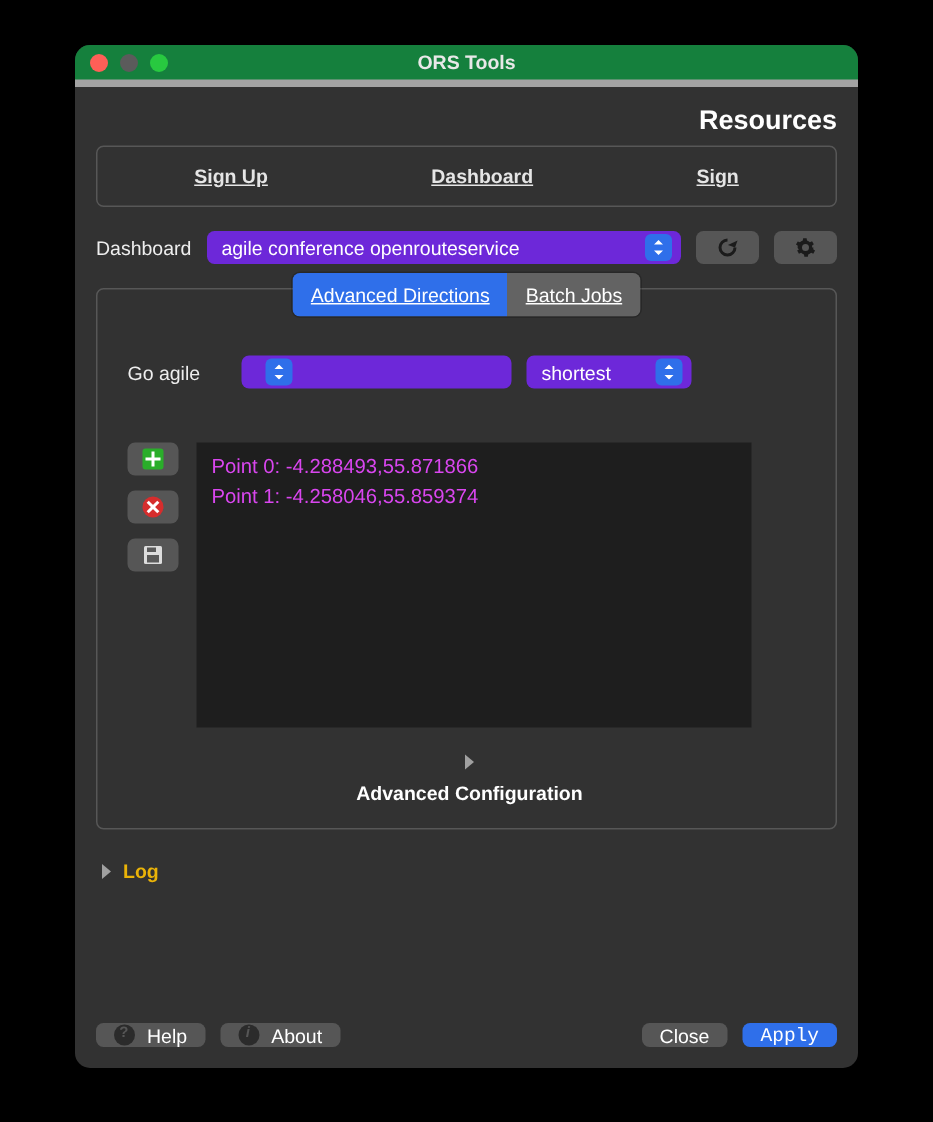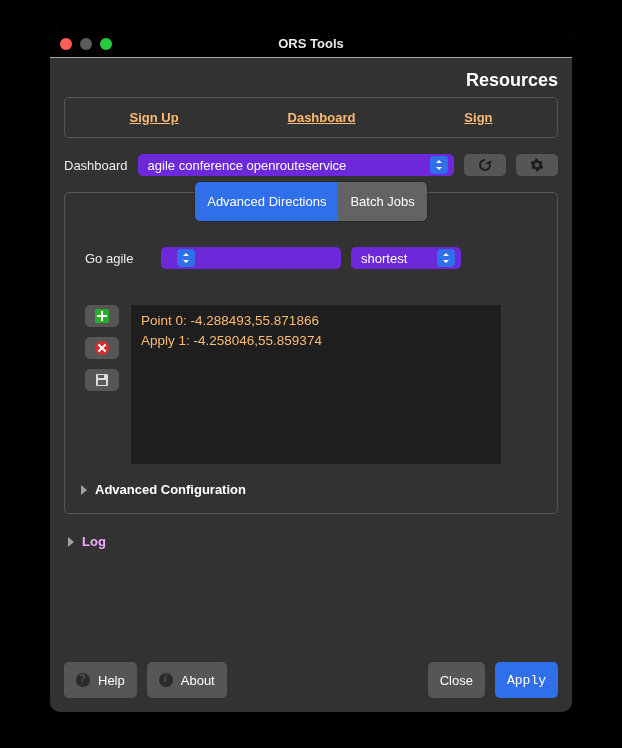--- a/index.html
+++ b/index.html
@@ -20,22 +20,22 @@
     height: 682px;
     background: #323232;
     border-radius: 10px;
     box-shadow: 0 20px 60px rgba(0,0,0,0.8), 0 0 0 1px rgba(0,0,0,0.5);
     overflow: hidden;
     display: flex;
     flex-direction: column;
   }
   .titlebar {
     height: 28px;
-    background: #000000;
-    border-bottom: 1px solid #a3a3a3;
+    background: #15803d;
+    border-bottom: 5px solid #a3a3a3;
     display: flex;
     align-items: center;
     position: relative;
   }
   .traffic {
     display: flex;
     gap: 8px;
     position: absolute;
     left: 10px;
   }
@@ -52,21 +52,21 @@
     text-align: right; font-weight: 700; color: #fff; font-size: 18px; margin: 2px 0 6px 0;
   }
   .resources-box {
     border: 1px solid #575757;
     border-radius: 5px;
     padding: 12px 10px;
     display: flex;
     justify-content: space-around;
   }
   .resources-box a {
-    color: #fdba74;
+    color: #e5e5e5;
     text-decoration: underline;
     font-weight: 700;
     font-size: 13px;
     cursor: pointer;
   }
 
   .row { display: flex; align-items: center; gap: 10px; }
   .provider-row { margin-top: 16px; }
   .label { color: #eee; font-size: 13px; }
 
@@ -105,22 +105,22 @@
     border: 1px solid #575757;
     border-radius: 5px;
     padding: 0 12px 16px 12px;
   }
   .tabs-row { display: flex; justify-content: center; margin-top: -11px; }
   .tabs {
     display: flex; border-radius: 5px; overflow: hidden;
     box-shadow: 0 0 0 1px rgba(0,0,0,0.2);
   }
   .tab {
-    height: 39px; padding: 0 12px; display: flex; align-items: center;
-    font-size: 13px; cursor: pointer;
+    height: 29px; padding: 0 12px; display: flex; align-items: center;
+    font-size: 13px; cursor: pointer; text-decoration: underline;
   }
   .tab.active { background: #2f6fea; color: #fff; }
   .tab.inactive { background: #636363; color: #ffffff; }
 
   .gowith-row { margin-top: 26px; padding: 0 8px; }
   .gowith-row .label { width: 66px; }
 
   .points-area { display: flex; gap: 12px; margin-top: 36px; padding: 0 8px; }
   .side-btns { display: flex; flex-direction: column; gap: 10px; }
   .small-btn {
@@ -132,41 +132,41 @@
   .add-ic::before { left:6px; top:2px; width:2px; height:10px; }
   .add-ic::after  { top:6px; left:2px; height:2px; width:10px; }
   .del-ic { width:14px; height:14px; background:#d62d2d; border-radius:50%; position:relative; }
   .del-ic::before, .del-ic::after {
     content:""; position:absolute; left:6px; top:2px; width:2px; height:10px; background:#fff;
   }
   .del-ic::before { transform: rotate(45deg); }
   .del-ic::after  { transform: rotate(-45deg); }
 
   .points-box {
-    background: #1e1e1e; width: 370px; height: 159px;
-    padding: 6px 10px; color: #fdba74; font-size: 13.5px; line-height: 1.45;
+    background: #1e1e1e; width: 370px; height: 190px;
+    padding: 6px 10px; color: #d946ef; font-size: 13.5px; line-height: 1.45;
     font-family: -apple-system, "Helvetica Neue", Arial, sans-serif;
     overflow: auto;
   }
 
   .disclosure {
     display: flex; align-items: center; gap: 8px; margin-top: 18px; padding-left: 4px;
-    cursor: pointer; font-weight: 700; color: #fff; font-size: 13px;
+    cursor: pointer; font-weight: 700; color: #fff; font-size: 13px; flex-direction: column;
   }
   .tri {
     width: 0; height: 0; border-top: 5px solid transparent; border-bottom: 5px solid transparent;
     border-left: 6px solid #a0a0a0;
   }
 
   .log-row { margin-top: 20px; padding-left: 4px; display:flex; align-items:center; gap:8px;
-    cursor:pointer; font-weight:700; color:#f0abfc; }
+    cursor:pointer; font-weight:700; color:#eab308; }
 
   .footer { margin-top: auto; display: flex; align-items: center; gap: 10px; padding-top: 18px; }
   .btn {
-    height: 36px; border-radius: 5px; background: #565656; color: #fff;
+    height: 16px; border-radius: 5px; background: #565656; color: #fff;
     display: flex; align-items: center; padding: 0 12px; gap: 8px; cursor: pointer;
     font-size: 13px;
   }
   .btn.primary { background: #2f6fea; font-family: Liberation Mono, monospace; }
   .btn .circ { width:14px; height:14px; border-radius:50%; background:#2b2b2b; position:relative; }
   .btn .circ.q::after { content:"?"; color:#565656; font-size:10px; font-weight:700; position:absolute; left:3.5px; top:0px; }
   .btn .circ.i::after { content:"i"; color:#565656; font-size:10px; font-weight:700; font-style:italic; position:absolute; left:5px; top:0px; }
   .spacer { flex: 1; }
 </style>
 </head>
@@ -253,21 +253,21 @@
           <div class="small-btn">
             <svg width="12" height="12" viewBox="0 0 12 12">
               <rect x="0" y="0" width="12" height="12" rx="1" fill="#ddd"></rect>
               <rect x="2" y="1" width="6" height="3" fill="#5a5a5a"></rect>
               <rect x="2" y="6" width="8" height="5" fill="#5a5a5a"></rect>
             </svg>
           </div>
         </div>
         <div class="points-box">
           <div>Point 0: -4.288493,55.871866</div>
-          <div>Apply 1: -4.258046,55.859374</div>
+          <div>Point 1: -4.258046,55.859374</div>
         </div>
       </div>
 
       <div class="disclosure">
         <div class="tri"></div>
         <span>Advanced Configuration</span>
       </div>
     </div>
 
     <div class="log-row">

